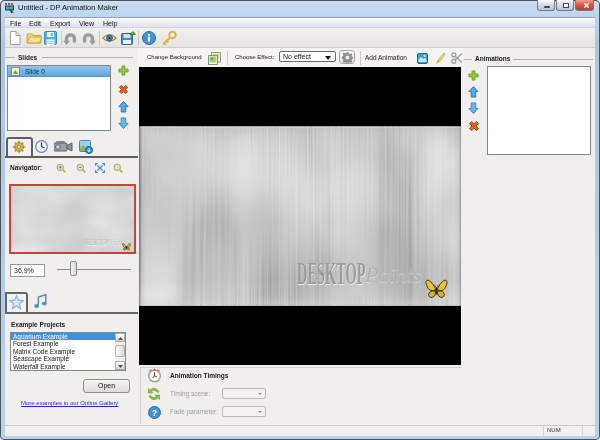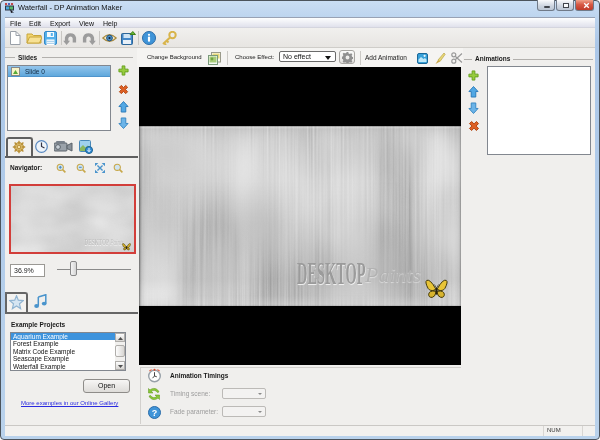--- a/index.html
+++ b/index.html
@@ -59,21 +59,21 @@
 <svg style="left:5px;top:3px" width="10" height="10" viewBox="0 0 10 10">
   <rect x="0" y="0" width="9" height="3" fill="#d8d0e8"></rect>
   <rect x="0" y="0" width="2" height="2" fill="#c04848"></rect>
   <rect x="3" y="0" width="2" height="2" fill="#4868c0"></rect>
   <rect x="6" y="0" width="2" height="2" fill="#c04848"></rect>
   <rect x="0" y="2.5" width="9" height="5" fill="#303848"></rect>
   <rect x="1" y="3.5" width="3" height="3" fill="#48a8d8"></rect>
   <rect x="4.5" y="3.5" width="3.5" height="3" fill="#58b868"></rect>
   <path d="M5 6 L9 10 L7.5 9.5 L6 10 Z" fill="#181820"></path>
 </svg>
-<div id="title">Waterfall - DP Animation Maker</div>
+<div id="title">Untitled - DP Animation Maker</div>
 <div class="wbtn" style="left:537px;width:18px;border-radius:0 0 3px 3px;background:linear-gradient(180deg,#fafbfc,#ccd4df 60%,#bcc6d4);">
   <div class="abs" style="left:6px;top:6px;width:6px;height:1.5px;background:#41454c;border-radius:1px;"></div>
 </div>
 <div class="wbtn" style="left:556px;width:18px;border-radius:0 0 3px 3px;background:linear-gradient(180deg,#fafbfc,#ccd4df 60%,#bcc6d4);">
   <div class="abs" style="left:6px;top:2.5px;width:6px;height:5px;border:1px solid #41454c;background:#f8fafc;"></div>
 </div>
 <div class="wbtn" style="left:575px;width:19px;border-radius:0 0 3px 3px;background:linear-gradient(180deg,#f0a088,#d75a45 45%,#c03a28);">
   <svg style="left:6.5px;top:2px" width="7" height="7" viewBox="0 0 7 7">
         <path d="M1.2 1.2 L5.8 5.8 M5.8 1.2 L1.2 5.8" stroke="#fff" stroke-width="1.3"></path>
       </svg>

